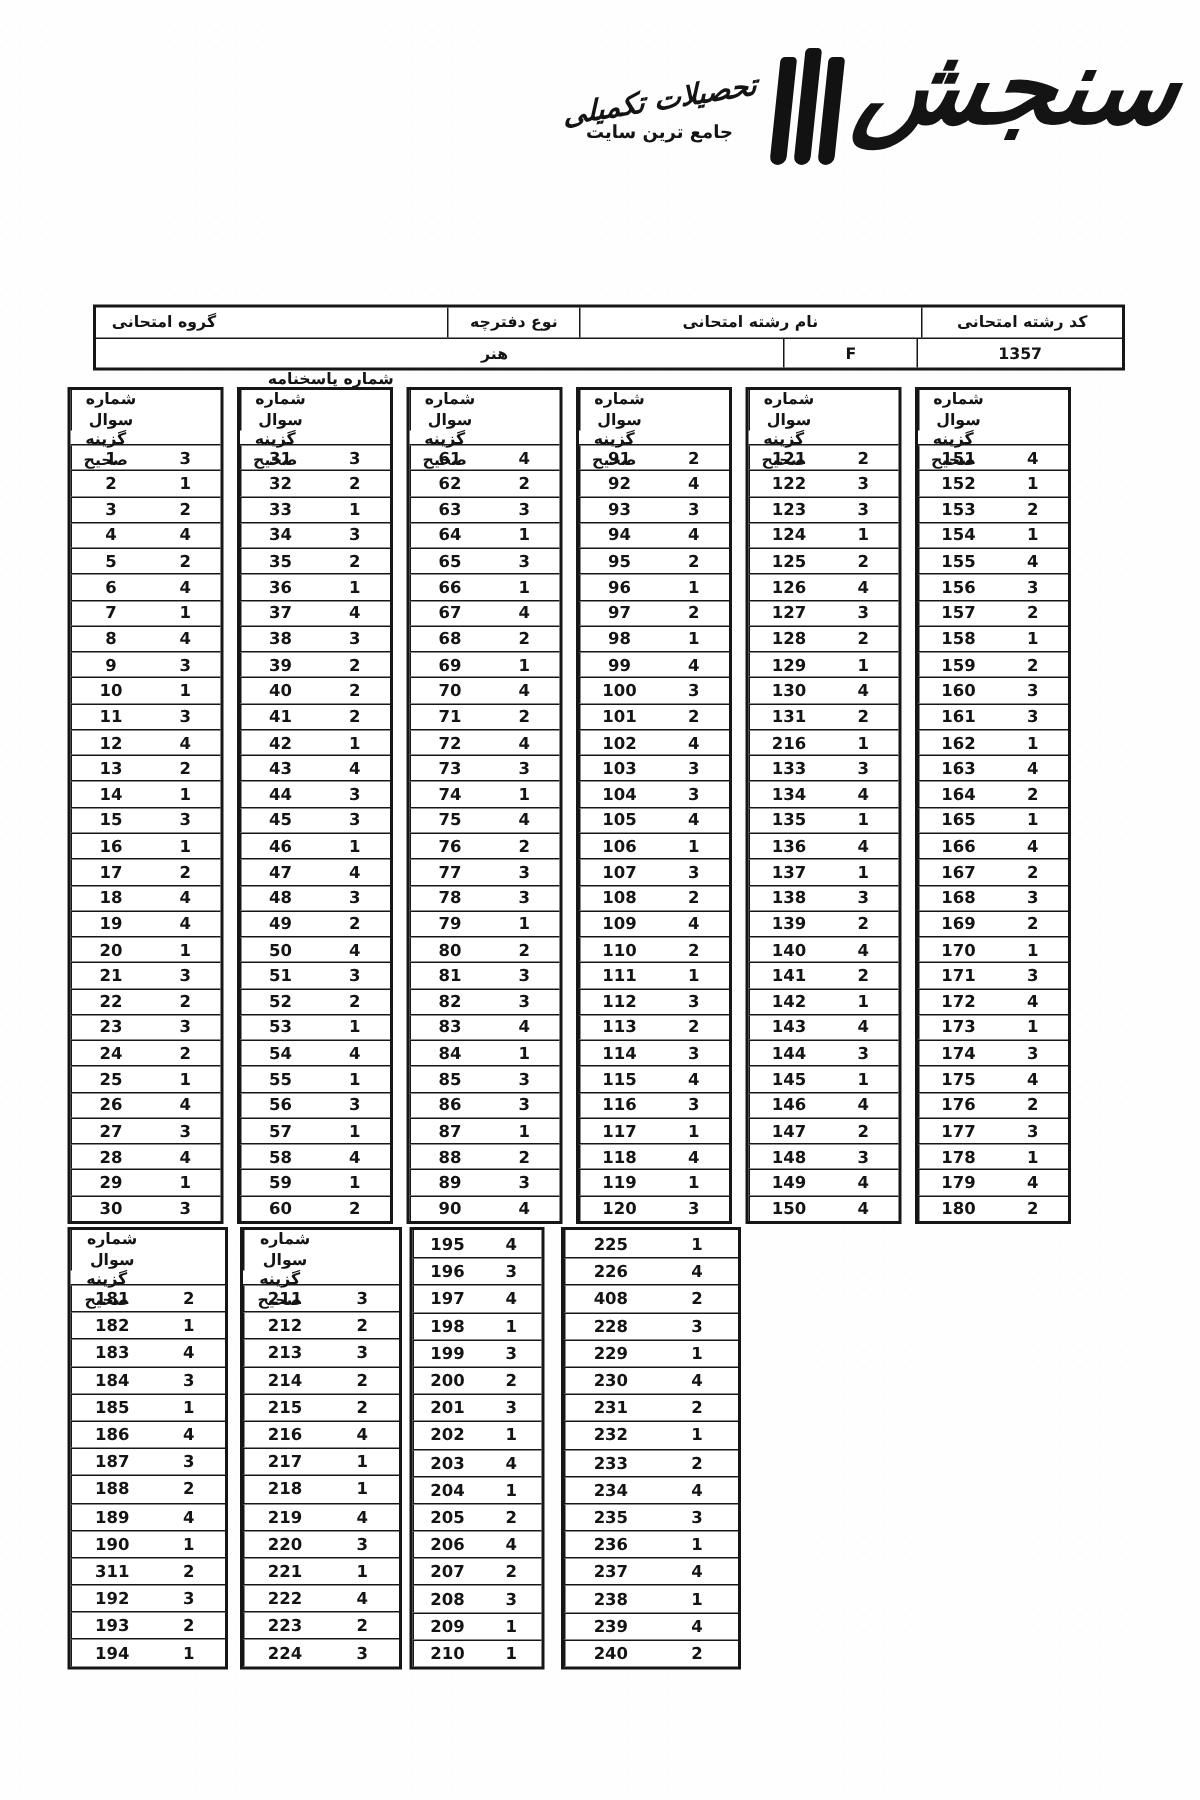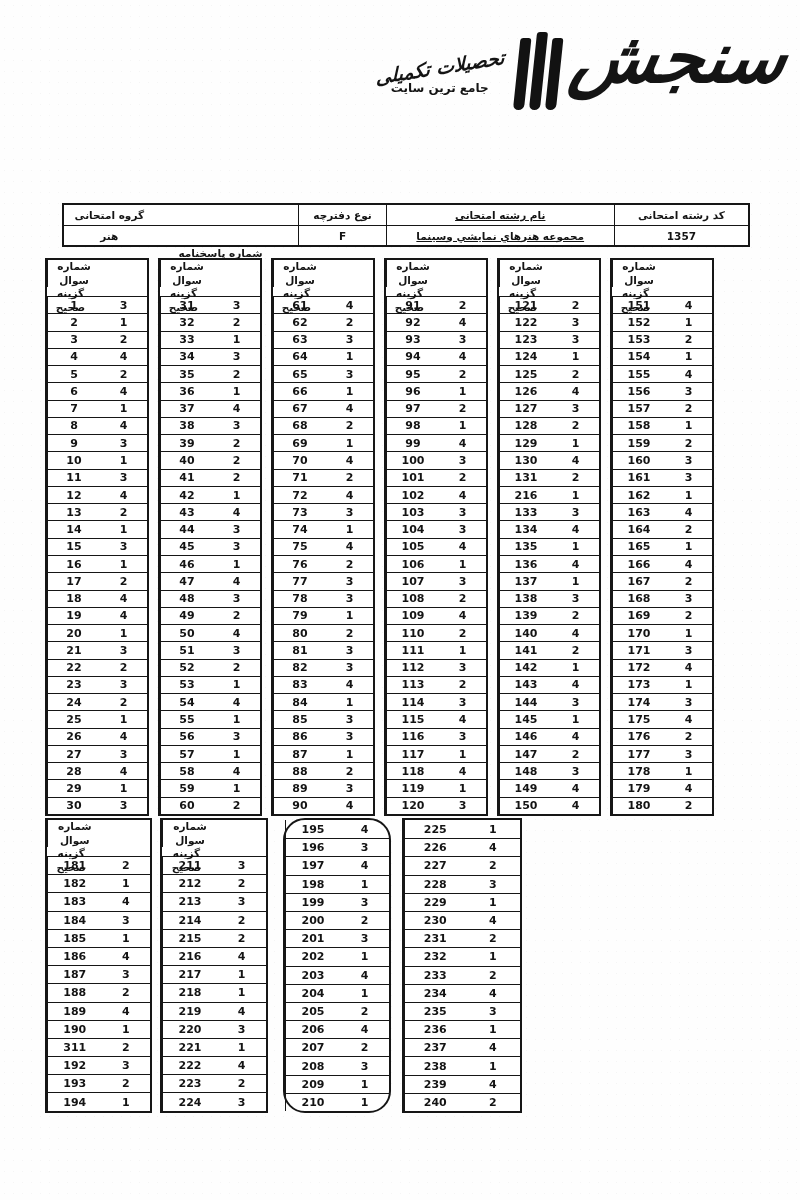--- a/index.html
+++ b/index.html
@@ -22,31 +22,31 @@
   .tagline-script{font-size:19px;font-weight:bold;font-style:italic;transform:rotate(-9deg) skewX(-8deg);margin-bottom:3px;}
   .tagline-main{font-size:12px;font-weight:bold;}
 
   
   .info{position:absolute;top:203px;left:62px;width:684px;border:2px solid #161616;direction:rtl;background:#fff;}
   .info-row{display:flex;}
   .info-head{height:20px;}
   .info-vals{height:19px;border-top:1.5px solid #161616;}
   .info-cell{display:flex;align-items:center;justify-content:center;font-size:10.5px;font-weight:bold;box-sizing:border-box;}
   .info-cell:not(:last-child){border-left:1.5px solid #161616;}
-  .ic0{width:20%;} .ic1{width:34%;text-decoration:underline;} .ic2{width:13%;margin-left:13px;} .ic3{width:19.5%;margin-top:48px;} .ic4{width:13.5%;}
+  .ic0{width:20%;} .ic1{width:34%;} .ic2{width:13%;margin-left:13px;} .ic3{width:19.5%;margin-top:48px;} .ic4{width:13.5%;}
 
   
   .answers{position:absolute;display:flex;align-items:flex-start;}
   .answers-top{top:258px;left:45px;gap:9px;--rh:17.27px;}
   .answers-bottom{top:818px;left:45px;--rh:18.2px;}
   .ak-table{border:2px solid #161616;background:#fff;box-sizing:border-box;}
   .answers-top .ak-table{width:104px;}
   .answers-bottom .t0{width:107px;}
   .answers-bottom .t1{width:108px;margin-left:8px;}
-  .answers-bottom .t2{width:108px;margin-left:15px;border-radius:22px;}
+  .answers-bottom .t2{width:90px;margin-left:5px;}
   .answers-bottom .t3{width:120px;margin-left:11px;}
   .ak-row{display:flex;height:var(--rh);box-sizing:border-box;}
   .ak-row + .ak-row{border-top:1.5px solid #161616;}
   .ak-head{height:36px;flex-direction:column;}
   .ak-cell{display:flex;align-items:center;justify-content:center;font-weight:bold;font-size:11px;box-sizing:border-box;}
   .ak-cell.q{width:53%;border-left:1.5px solid #161616;order:0;}
   .ak-cell.a{width:47%;order:1;}
   .ak-head .ak-cell{font-size:10.5px;line-height:1.3;white-space:pre-line;text-align:center;}
 </style>
 </head>
@@ -70,21 +70,20 @@
   <section class="info">
     <div class="info-row info-head">
       <div class="info-cell ic0">کد رشته امتحانی</div>
       <div class="info-cell ic1">نام رشته امتحانی</div>
       <div class="info-cell ic2">نوع دفترچه</div>
       <div class="info-cell ic3">شماره پاسخنامه</div>
       <div class="info-cell ic4">گروه امتحانی</div>
     </div>
     <div class="info-row info-vals">
       <div class="info-cell ic0">1357</div>
-      <div class="info-cell ic1">مجموعه هنرهاي نمايشي وسينما</div>
       <div class="info-cell ic2">F</div>
       <div class="info-cell ic3">1</div>
       <div class="info-cell ic4">هنر</div>
     </div>
   </section>
 
   <section class="answers answers-top">
       <div class="ak-table t0">
         <div class="ak-row ak-head">
           <div class="ak-cell q">شماره
@@ -1052,21 +1051,21 @@
       <div class="ak-table t3">
         <div class="ak-row">
           <div class="ak-cell q">225</div>
           <div class="ak-cell a">1</div>
         </div>
         <div class="ak-row">
           <div class="ak-cell q">226</div>
           <div class="ak-cell a">4</div>
         </div>
         <div class="ak-row">
-          <div class="ak-cell q">227</div>
+          <div class="ak-cell q">408</div>
           <div class="ak-cell a">2</div>
         </div>
         <div class="ak-row">
           <div class="ak-cell q">228</div>
           <div class="ak-cell a">3</div>
         </div>
         <div class="ak-row">
           <div class="ak-cell q">229</div>
           <div class="ak-cell a">1</div>
         </div>

